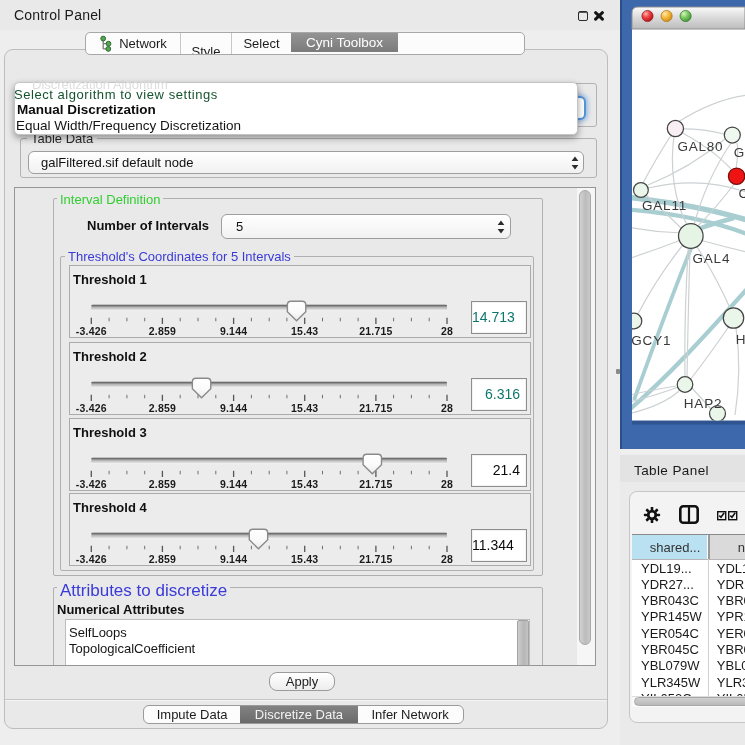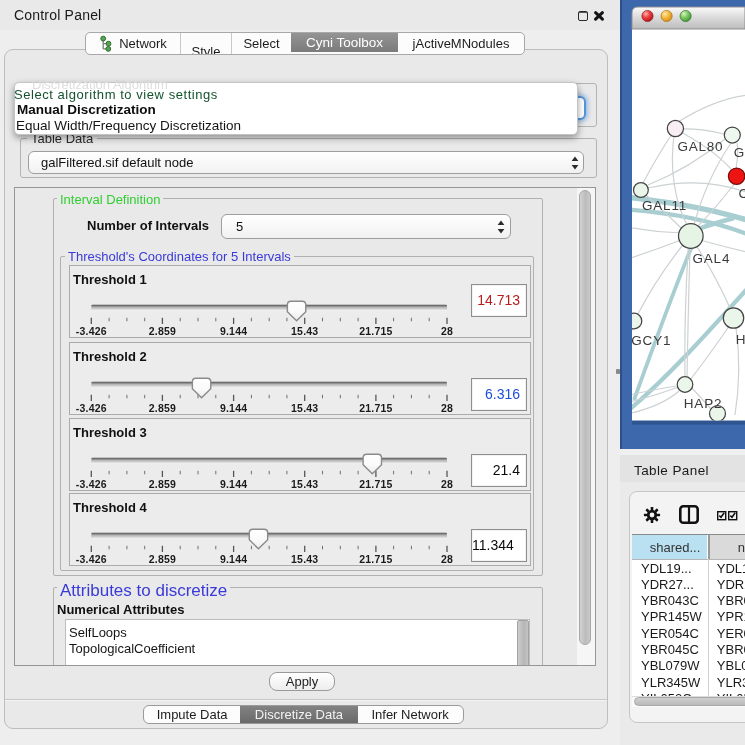--- a/index.html
+++ b/index.html
@@ -18,21 +18,20 @@
 <div class="abs" style="left:85px;top:32px;width:440px;height:23px;background:#fcfcfc;border:1px solid #a8a8a8;border-radius:5px;overflow:hidden;display:flex;align-items:flex-start;">
 <div style="width:94px;height:21px;display:flex;align-items:center;justify-content:center;font-size:13px;color:#1c1c1c;"><svg width="14" height="17" style="margin-right:6px;display:block;">
         <path d="M4.2,4 L4.2,14 M4.2,8.7 L9,8.7 M4.2,13.9 L9,13.9" stroke="#7d7d7d" stroke-width="1.3" fill="none"></path>
         <circle cx="4.2" cy="3.6" r="2.4" fill="#55a555" stroke="#2e6b2e" stroke-width="1"></circle>
         <circle cx="9.5" cy="8.7" r="2.4" fill="#55a555" stroke="#2e6b2e" stroke-width="1"></circle>
         <circle cx="9.3" cy="13.9" r="2.4" fill="#55a555" stroke="#2e6b2e" stroke-width="1"></circle>
       </svg>Network</div>
 <div style="width:51px;height:37px;display:flex;align-items:center;justify-content:center;font-size:13px;color:#1c1c1c;border-left:1px solid #c8c8c8;">Style</div>
 <div style="width:60px;height:21px;display:flex;align-items:center;justify-content:center;font-size:13px;color:#1c1c1c;border-left:1px solid #c8c8c8;">Select</div>
 <div style="width:107px;height:19px;display:flex;align-items:center;justify-content:center;font-size:13.5px;color:#fff;background:linear-gradient(#949494,#7b7b7b);">Cyni Toolbox</div>
-<div style="width:126px;height:21px;display:flex;align-items:center;justify-content:center;font-size:13px;color:#1c1c1c;">jActiveMNodules</div>
 </div>
 <div class="abs" style="left:20px;top:83px;width:577px;height:44px;border:1px solid #b3b3b3;border-radius:3px;"></div>
 <div class="abs" style="left:28px;top:77px;font-size:13px;color:#c9c9c9;background:#e9e9e9;padding:0 4px;">Discretization Algorithm</div>
 <div class="abs" style="left:28px;top:96px;width:558px;height:24px;border-radius:6px;background:#fff;border:2px solid #5494d8;box-shadow:0 0 4px 2px rgba(88,150,220,0.55);"></div>
 <div class="abs" style="left:20px;top:138px;width:577px;height:40px;border:1px solid #b3b3b3;border-radius:3px;"></div>
 <div class="abs" style="left:27px;top:131px;font-size:13px;color:#2b2b2b;background:#e9e9e9;padding:0 4px;">Table Data</div>
 <div class="abs" style="left:28px;top:151px;width:556px;height:23px;border-radius:6px;background:linear-gradient(#ffffff,#f1f1f1);border:1px solid #9e9e9e;font-size:13px;color:#111;line-height:21px;padding-left:12px;">galFiltered.sif default node<svg class="abs" style="right:4.5px;top:4px;" width="8" height="14">
       <path d="M4,0.5 L7.4,5 L0.6,5 Z" fill="#2b2b2b"></path>
       <path d="M4,13.5 L0.6,9 L7.4,9 Z" fill="#2b2b2b"></path>
     </svg></div>
@@ -87,21 +86,21 @@
       <line x1="360.2" y1="52.8" x2="360.2" y2="56.3" stroke="#6f6f6f" stroke-width="1"></line>
       <line x1="378.0" y1="52.8" x2="378.0" y2="59" stroke="#565656" stroke-width="1.3"></line>
       <text x="22.3" y="69.5" font-size="10.5" font-weight="bold" fill="#1a1a1a" text-anchor="middle" letter-spacing="0.2" font-family="Liberation Sans">-3.426</text>
       <text x="93.4" y="69.5" font-size="10.5" font-weight="bold" fill="#1a1a1a" text-anchor="middle" letter-spacing="0.2" font-family="Liberation Sans">2.859</text>
       <text x="164.6" y="69.5" font-size="10.5" font-weight="bold" fill="#1a1a1a" text-anchor="middle" letter-spacing="0.2" font-family="Liberation Sans">9.144</text>
       <text x="235.7" y="69.5" font-size="10.5" font-weight="bold" fill="#1a1a1a" text-anchor="middle" letter-spacing="0.2" font-family="Liberation Sans">15.43</text>
       <text x="306.9" y="69.5" font-size="10.5" font-weight="bold" fill="#1a1a1a" text-anchor="middle" letter-spacing="0.2" font-family="Liberation Sans">21.715</text>
       <text x="378.0" y="69.5" font-size="10.5" font-weight="bold" fill="#1a1a1a" text-anchor="middle" letter-spacing="0.2" font-family="Liberation Sans">28</text>
       <path d="M 218.37447,46.8 L 218.37447,39.8 Q 218.37447,36.2 221.97447,36.2 L 233.17446999999999,36.2 Q 236.77446999999998,36.2 236.77446999999998,39.8 L 236.77446999999998,46.8 L 227.57447,55.8 Z" fill="url(#g1)" stroke="#8a8a8a" stroke-width="1.4"></path>
     </svg>
-<div class="abs" style="left:456px;top:96px;width:56px;height:33px;background:#fff;border:1px solid #8e8e8e;box-shadow:inset 0 0 0 1px #f2f2f2;font-size:14px;color:#b91c1c;text-align:right;line-height:31px;padding-right:6px;">14.713</div>
+<div class="abs" style="left:456px;top:113.0px;width:56px;height:33px;background:#fff;border:1px solid #8e8e8e;box-shadow:inset 0 0 0 1px #f2f2f2;font-size:14px;color:#0f766e;text-align:left;line-height:31px;padding-right:6px;">14.713</div>
 <div class="abs" style="left:54px;top:153.5px;width:462px;height:73px;border:1px solid #ababab;background:#ececec;"></div>
 <svg class="abs" style="left:54px;top:153.5px;" width="462" height="73">
       <defs>
         <linearGradient id="g2" x1="0" y1="0" x2="0" y2="1">
           <stop offset="0" stop-color="#ffffff"></stop>
           <stop offset="0.55" stop-color="#fafafa"></stop>
           <stop offset="1" stop-color="#ebebeb"></stop>
         </linearGradient>
       </defs>
       <text x="4" y="19" font-size="13" font-weight="bold" fill="#101010" font-family="Liberation Sans">Threshold 2</text>
@@ -131,21 +130,21 @@
       <line x1="360.2" y1="52.8" x2="360.2" y2="56.3" stroke="#6f6f6f" stroke-width="1"></line>
       <line x1="378.0" y1="52.8" x2="378.0" y2="59" stroke="#565656" stroke-width="1.3"></line>
       <text x="22.3" y="69.5" font-size="10.5" font-weight="bold" fill="#1a1a1a" text-anchor="middle" letter-spacing="0.2" font-family="Liberation Sans">-3.426</text>
       <text x="93.4" y="69.5" font-size="10.5" font-weight="bold" fill="#1a1a1a" text-anchor="middle" letter-spacing="0.2" font-family="Liberation Sans">2.859</text>
       <text x="164.6" y="69.5" font-size="10.5" font-weight="bold" fill="#1a1a1a" text-anchor="middle" letter-spacing="0.2" font-family="Liberation Sans">9.144</text>
       <text x="235.7" y="69.5" font-size="10.5" font-weight="bold" fill="#1a1a1a" text-anchor="middle" letter-spacing="0.2" font-family="Liberation Sans">15.43</text>
       <text x="306.9" y="69.5" font-size="10.5" font-weight="bold" fill="#1a1a1a" text-anchor="middle" letter-spacing="0.2" font-family="Liberation Sans">21.715</text>
       <text x="378.0" y="69.5" font-size="10.5" font-weight="bold" fill="#1a1a1a" text-anchor="middle" letter-spacing="0.2" font-family="Liberation Sans">28</text>
       <path d="M 123.367,46.8 L 123.367,39.8 Q 123.367,36.2 126.96700000000001,36.2 L 138.167,36.2 Q 141.767,36.2 141.767,39.8 L 141.767,46.8 L 132.567,55.8 Z" fill="url(#g2)" stroke="#8a8a8a" stroke-width="1.4"></path>
     </svg>
-<div class="abs" style="left:456px;top:190.0px;width:56px;height:33px;background:#fff;border:1px solid #8e8e8e;box-shadow:inset 0 0 0 1px #f2f2f2;font-size:14px;color:#1d4ed8;text-align:right;line-height:31px;padding-right:6px;">6.316</div>
+<div class="abs" style="left:456px;top:190.0px;width:56px;height:33px;background:#fff;border:1px solid #8e8e8e;box-shadow:inset 0 0 0 1px #f2f2f2;font-size:14px;color:#0f766e;text-align:right;line-height:31px;padding-right:6px;">6.316</div>
 <div class="abs" style="left:54px;top:229.5px;width:462px;height:73px;border:1px solid #ababab;background:#ececec;"></div>
 <svg class="abs" style="left:54px;top:229.5px;" width="462" height="73">
       <defs>
         <linearGradient id="g3" x1="0" y1="0" x2="0" y2="1">
           <stop offset="0" stop-color="#ffffff"></stop>
           <stop offset="0.55" stop-color="#fafafa"></stop>
           <stop offset="1" stop-color="#ebebeb"></stop>
         </linearGradient>
       </defs>
       <text x="4" y="19" font-size="13" font-weight="bold" fill="#101010" font-family="Liberation Sans">Threshold 3</text>

